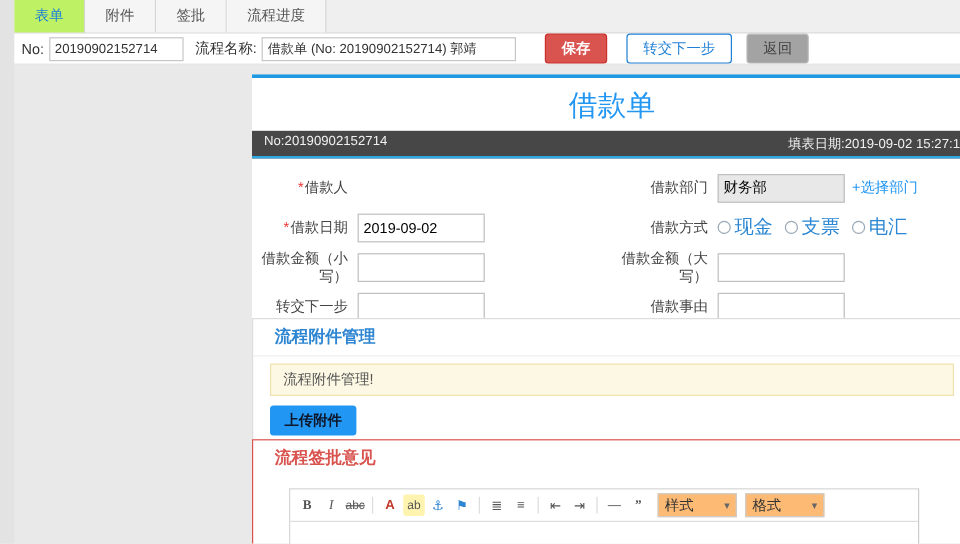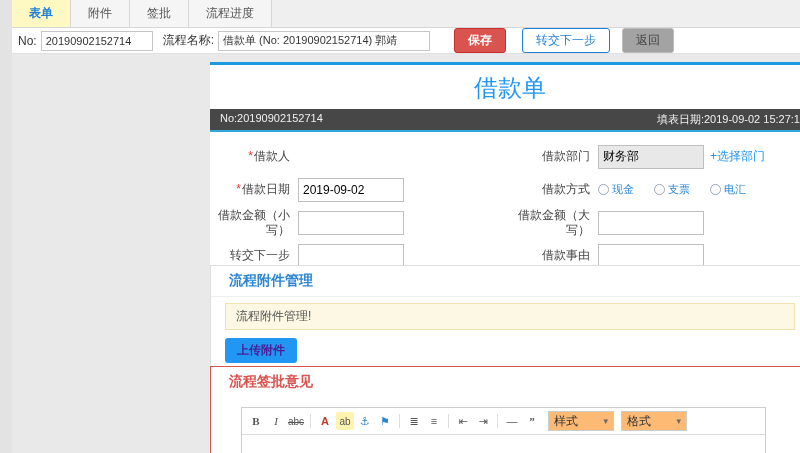--- a/index.html
+++ b/index.html
@@ -11,21 +11,21 @@
     position:relative;
     color:#333;
   }
   .left-strip { position:absolute; left:0; top:0; width:12px; height:100%; background:#e3e3e3; }
 
   
   .tabbar { position:absolute; left:12px; top:0; right:0; height:28px; background:#efefef;
             border-bottom:1px solid #d6d6d6; display:flex; }
   .tab { padding:0 17px; display:flex; align-items:center; font-size:12px; color:#555;
          background:#f5f5f5; border-right:1px solid #d6d6d6; cursor:pointer; }
-  .tab.active { background:#fef9c3; color:#1f7fd6; font-weight:bold; }
+  .tab.active { background:#bef264; color:#1f7fd6; font-weight:normal; }
 
   
   .toolbar { position:absolute; left:12px; top:28px; right:0; height:26px; background:#fff;
              border-bottom:1px solid #e0e0e0; display:flex; align-items:center;
              font-size:12px; color:#333; padding-left:6px; }
   .toolbar label { margin-right:4px; white-space:nowrap; }
   .toolbar input { height:20px; border:1px solid #c6c6c6; font-size:11px; padding:0 4px; color:#333; }
   .tb-no { width:112px; margin-right:10px; }
   .tb-proc { width:212px; }
   .btn { border-radius:3px; font-size:12px; padding:3px 13px; cursor:pointer; white-space:nowrap; }
@@ -42,30 +42,30 @@
 
   .form-area { padding:8px 0 8px; }
   .frow { display:flex; min-height:33px; align-items:center; }
   .fgroup { display:flex; align-items:center; width:300px; }
   .flabel { width:80px; text-align:right; font-size:12px; color:#444; line-height:1.25; }
   .req { color:#e33; margin-right:1px; }
   .fctrl { margin-left:8px; display:flex; align-items:center; }
   .fctrl input { width:106px; height:24px; border:1px solid #bfbfbf; font-size:12px; padding:0 4px; background:#fff; }
   .fctrl input.ro { background:#e8e8e8; }
   .flink { margin-left:6px; font-size:12px; color:#2196f3; cursor:pointer; white-space:nowrap; text-decoration:none; }
-  .radios { margin-left:8px; display:flex; gap:20px; font-size:11px; color:#2b87d3; align-items:flex-start; }
+  .radios { margin-left:8px; display:flex; gap:10px; font-size:16px; color:#2b87d3; align-items:flex-start; }
   .radio { display:flex; align-items:center; gap:3px; cursor:pointer; }
   .radio-dot { width:11px; height:11px; border:1px solid #9aa8b5; border-radius:50%; background:#fff; display:inline-block; }
 
   
   .attach-panel { top:265px; border:1px solid #ddd; padding-bottom:8px; }
   .sec-header { font-size:14px; font-weight:bold; padding:6px 18px; }
   .attach-panel .sec-header { color:#2e86d2; border-bottom:1px solid #eee; }
   .notice { margin:6px 14px 0; background:#fcf8e3; border:1px solid #f0e3b0; font-size:12px; color:#555; padding:4px 10px; }
-  .btn-upload { margin:8px 0 0 14px; background:#2196f3; color:#4c1d95; border:none; border-radius:3px;
+  .btn-upload { margin:8px 0 0 14px; background:#2196f3; color:#0f172a; border:none; border-radius:3px;
                 padding:4px 12px; font-size:12px; font-weight:bold; cursor:pointer; }
 
   
   .approve-panel { top:366px; height:160px; border:1px solid #d9534f; overflow:hidden; }
   .approve-panel .sec-header { color:#d9534f; }
   .editor { margin:10px 0 0 30px; width:525px; border:1px solid #ccc; }
   .ed-toolbar { display:flex; align-items:center; gap:2px; padding:3px 5px; background:#fff; border-bottom:1px solid #ddd; }
   .ed-btn { min-width:18px; height:18px; display:flex; align-items:center; justify-content:center;
             font-size:11px; color:#555; border-radius:2px; cursor:pointer; }
   .ed-btn.b { font-weight:bold; font-family:"Liberation Serif",serif; }

